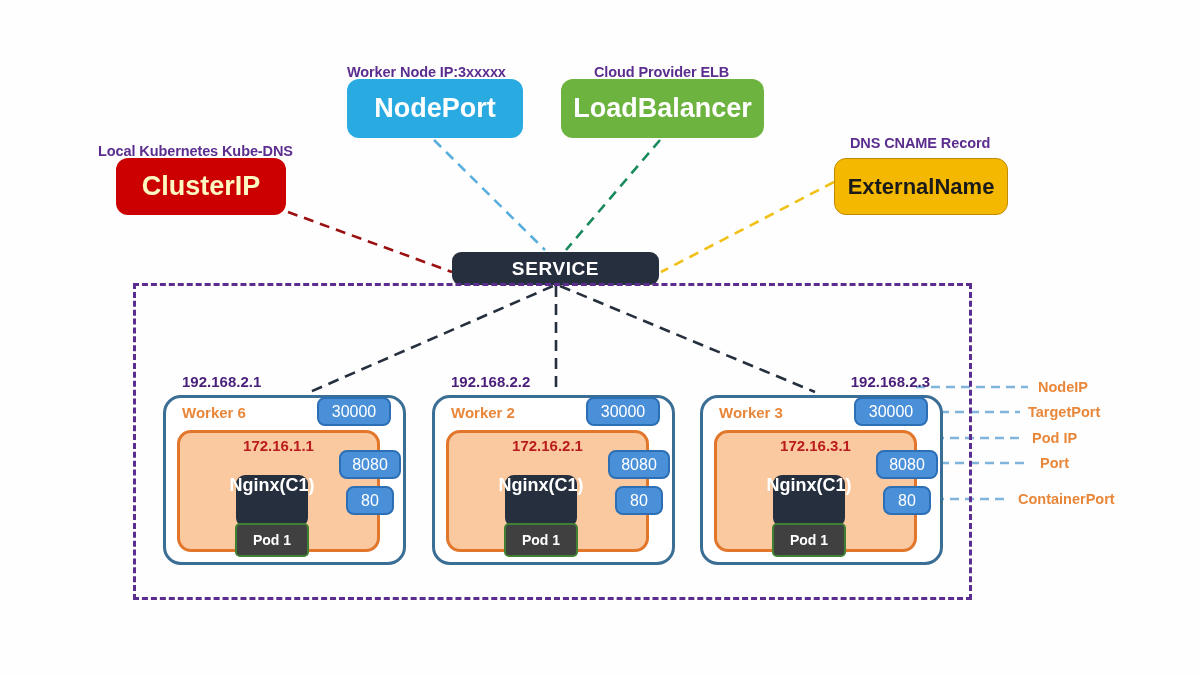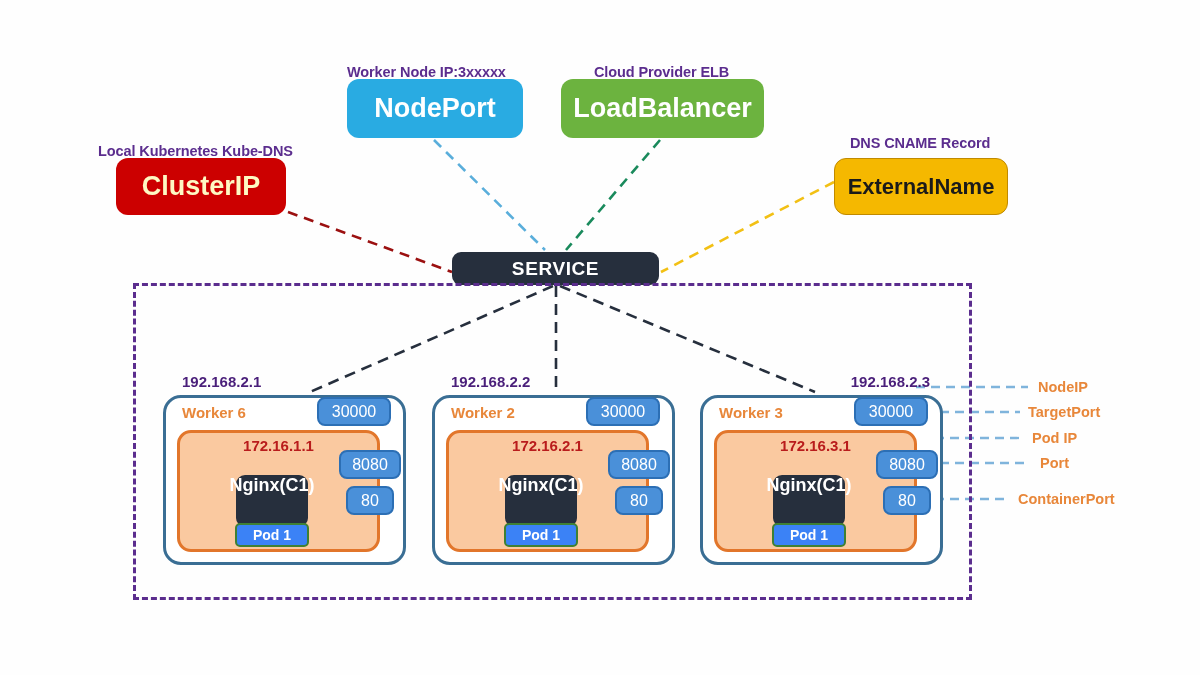--- a/index.html
+++ b/index.html
@@ -163,22 +163,22 @@
     align-items: flex-start;
     justify-content: center;
     line-height: 1.18;
     z-index: 3;
   }
   .pod-badge {
     position: absolute;
     left: 55px;
     top: 90px;
     width: 74px;
-    height: 24px;
-    background: #3b82f6;
+    height: 34px;
+    background: #404040;
     border: 2px solid #3F8033;
     border-radius: 5px;
     color: #ffffff;
     font-size: 14px;
     font-weight: bold;
     display: flex;
     align-items: center;
     justify-content: center;
     box-sizing: border-box;
     z-index: 4;

